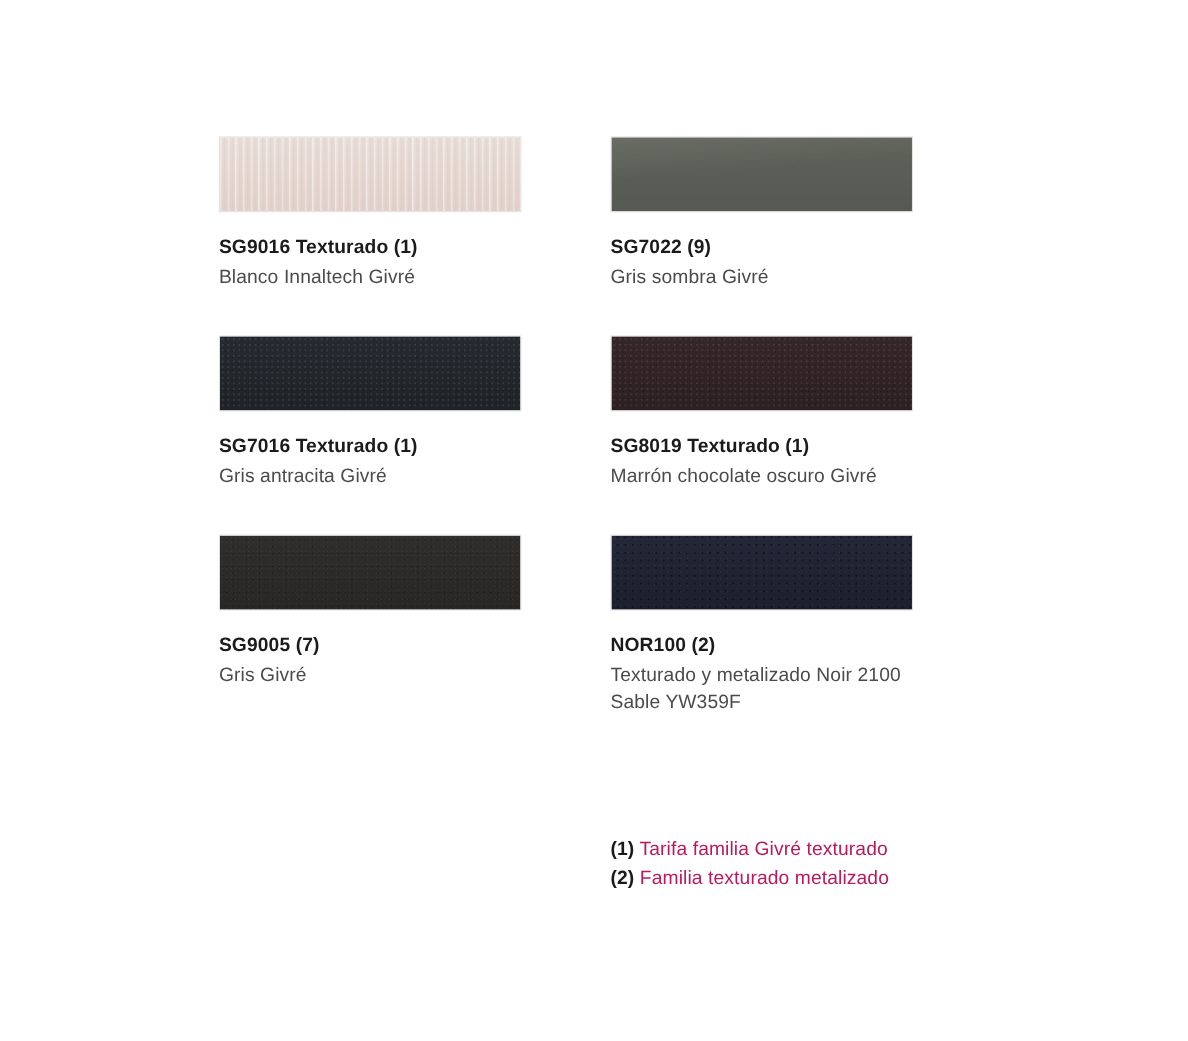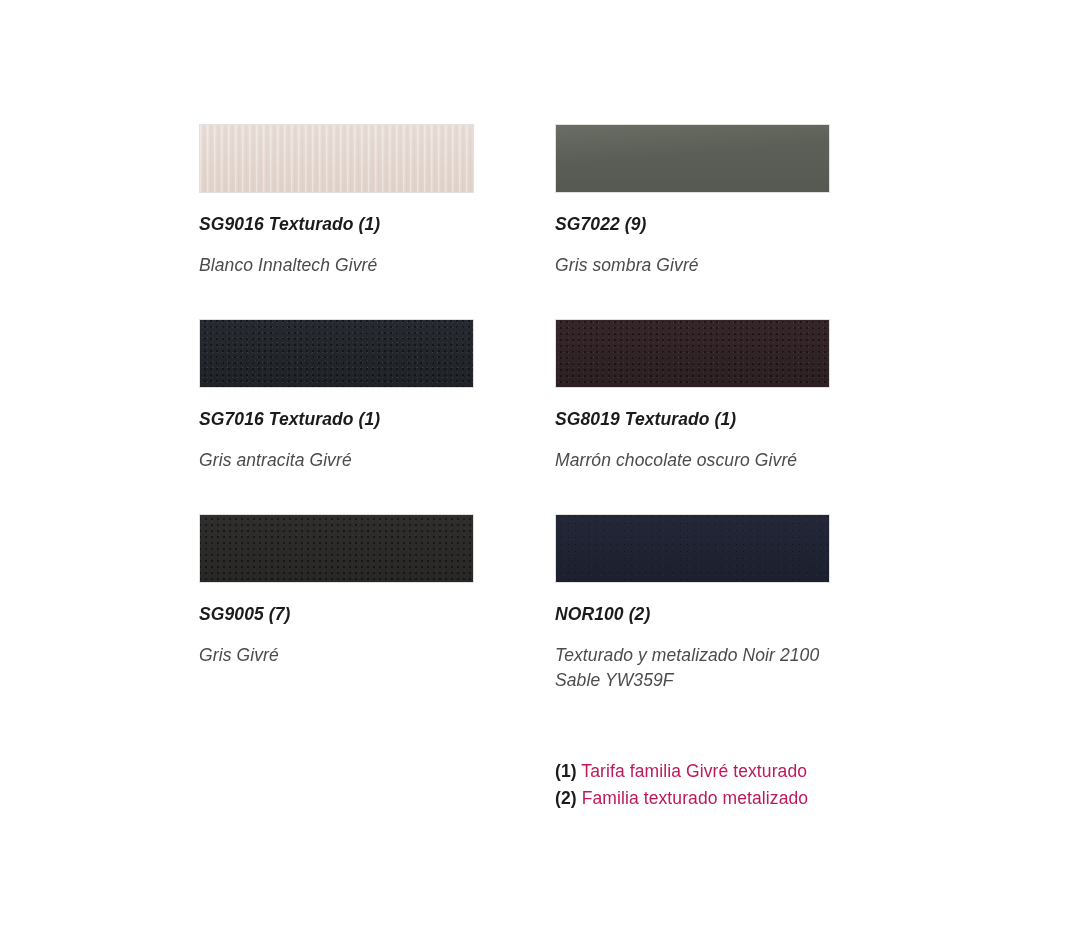--- a/index.html
+++ b/index.html
@@ -26,21 +26,20 @@
     left: 199px;
     top: 124px;
     width: 700px;
     display: grid;
     grid-template-columns: 275px 81px 275px;
     grid-auto-rows: auto;
   }
 
   .cell {
     width: 275px;
-    font-style: italic;
   }
   .cell.col2 { grid-column: 3; }
   .cell.col1 { grid-column: 1; }
 
   .swatch {
     width: 275px;
     height: 69px;
     border: 1px solid #e3e1e0;
     box-sizing: border-box;
     position: relative;
@@ -64,21 +63,21 @@
     line-height: 1.32;
     margin: 0;
   }
 
   .desc {
     font-size: 17.5px;
     font-weight: normal;
     color: #4b4b4b;
     letter-spacing: 0.1px;
     line-height: 1.42;
-    margin: 17px 0 0 0;
+    margin: 3px 0 0 0;
     max-width: 300px;
   }
 
   .block-gap { height: 41px; }
   .block-gap-tall { height: 41px; }
 
   
 
   
   .tex-beige {

